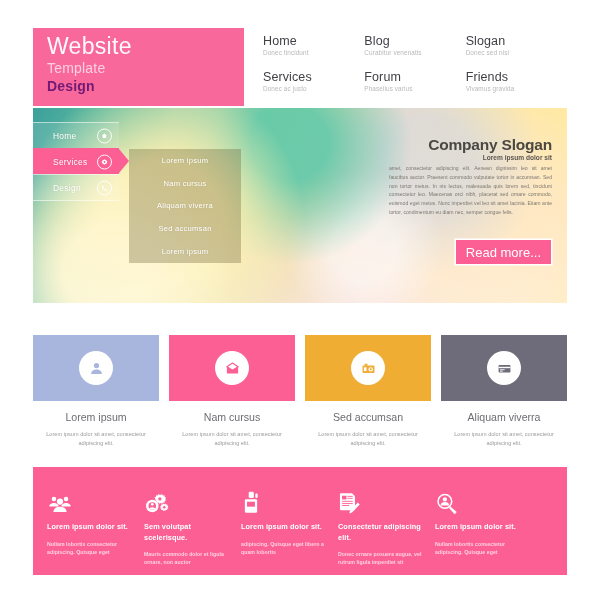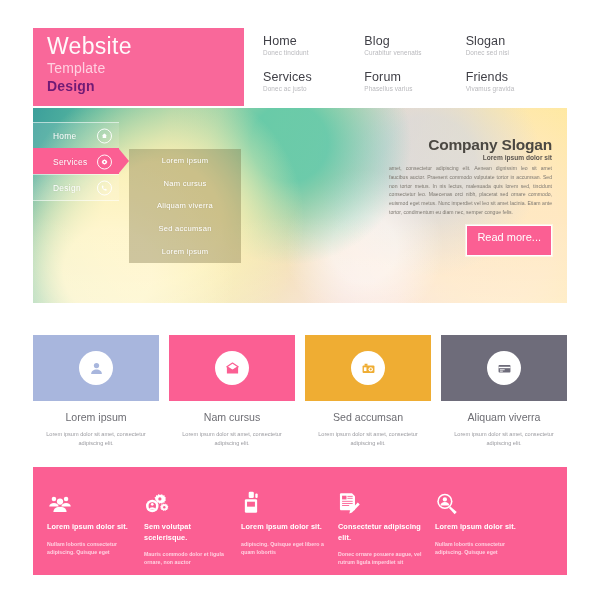--- a/index.html
+++ b/index.html
@@ -58,22 +58,22 @@
   .hsub{position:absolute;left:96px;top:41px;width:112px;height:114px;
     background:rgba(92,82,40,.30);}
   .hsub-item{height:22.8px;display:flex;align-items:center;justify-content:center;
     font-size:7.6px;color:#ffffff;letter-spacing:.25px;text-shadow:0 0 2px rgba(0,0,0,.12);}
 
   
   .slog{position:absolute;right:15px;top:28px;width:163px;text-align:right;}
   .slog-title{font-size:15.5px;font-weight:700;color:#4b4842;letter-spacing:-.2px;margin-bottom:0;}
   .slog-lead{font-size:6.6px;font-weight:700;color:#5c5650;margin-bottom:3px;}
   .slog-body{font-size:5.1px;line-height:1.72;color:#7d7870;text-align:justify;direction:ltr;}
-  .readmore{display:inline-block;margin-top:8px;background:#fb5f93;color:#ffffff;
-    font-size:11px;padding:5px 10px 12px;border:1px solid #ffffff;outline:1px solid rgba(255,255,255,.5);}
+  .readmore{display:inline-block;margin-top:22px;background:#fb5f93;color:#ffffff;
+    font-size:13px;padding:5px 10px 4px;border:1px solid #ffffff;outline:1px solid rgba(255,255,255,.5);}
 
   
   .cards{position:absolute;left:33px;top:335px;width:534px;display:flex;gap:10px;}
   .card{width:126px;}
   .card-top{height:66px;display:flex;align-items:center;justify-content:center;}
   .card-badge{width:34px;height:34px;border-radius:50%;background:#ffffff;
     display:flex;align-items:center;justify-content:center;}
   .card-title{text-align:center;font-size:10.6px;color:#6d6d73;margin-top:10px;font-weight:400;}
   .card-desc{text-align:center;font-size:5.6px;color:#9b9ba0;line-height:1.65;margin-top:7px;padding:0 6px;}
 

